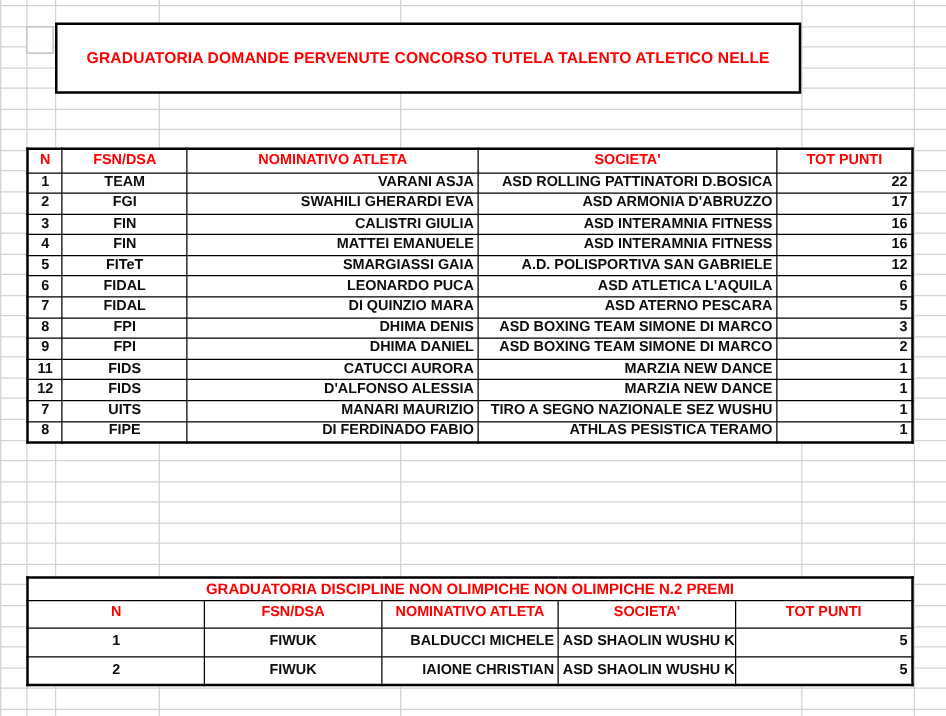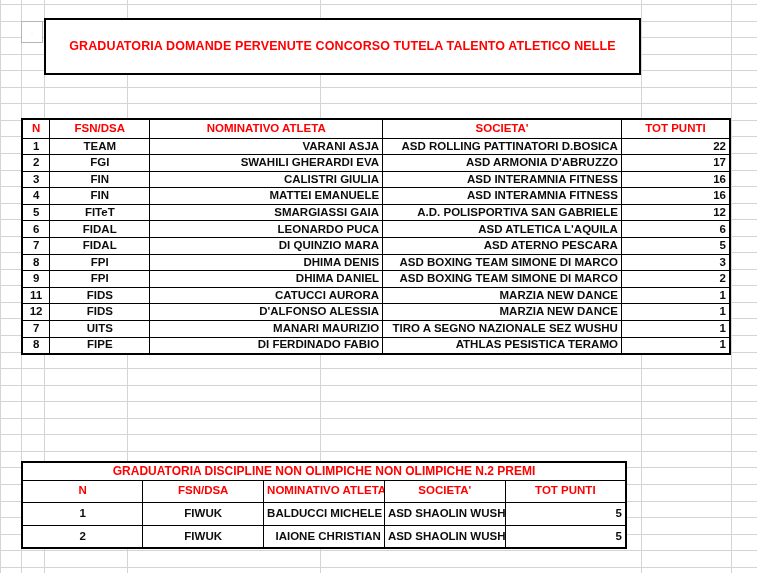--- a/index.html
+++ b/index.html
@@ -111,21 +111,21 @@
     text-align: center;
     letter-spacing: 0.1px;
   }
 
   
   #table-olimpiche { left: 21px; top: 118px; width: 710px; }
   #table-olimpiche thead th { height: 19px; }
   #table-olimpiche tbody td { height: 16.6px; }
 
   
-  #table-non-olimpiche { left: 21px; top: 461px; width: 606px; }
+  #table-non-olimpiche { left: 21px; top: 461px; width: 710px; }
   #table-non-olimpiche .subtitle {
     color: #ff0000;
     text-align: center;
     font-weight: bold;
     font-size: 12px;
     height: 18px;
   }
   #table-non-olimpiche thead th.hdr { height: 22px; }
   #table-non-olimpiche tbody td { height: 23px; }
 </style>

